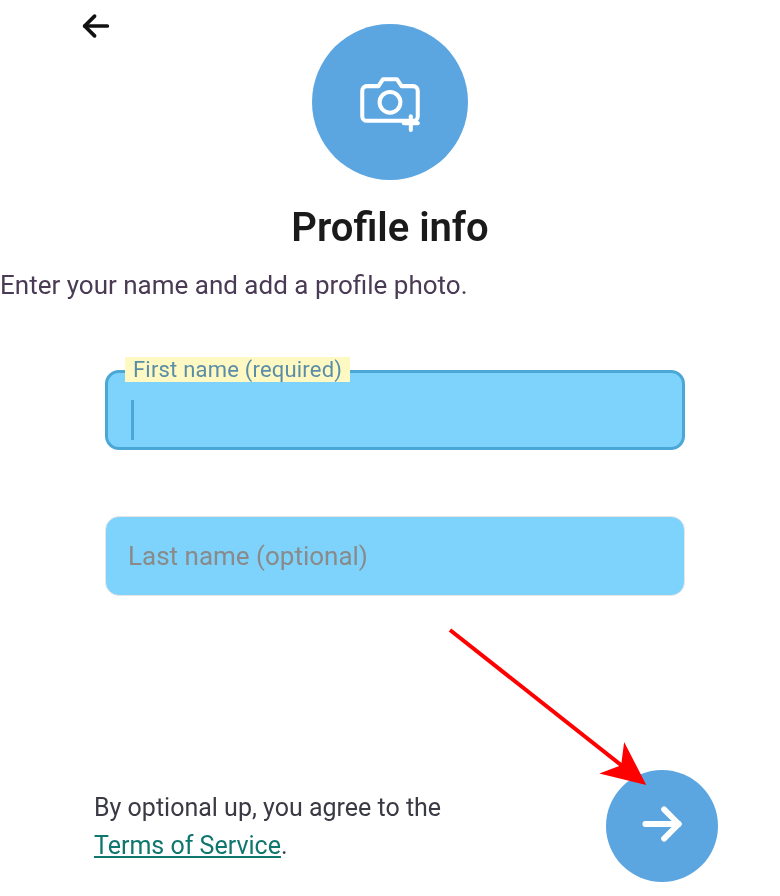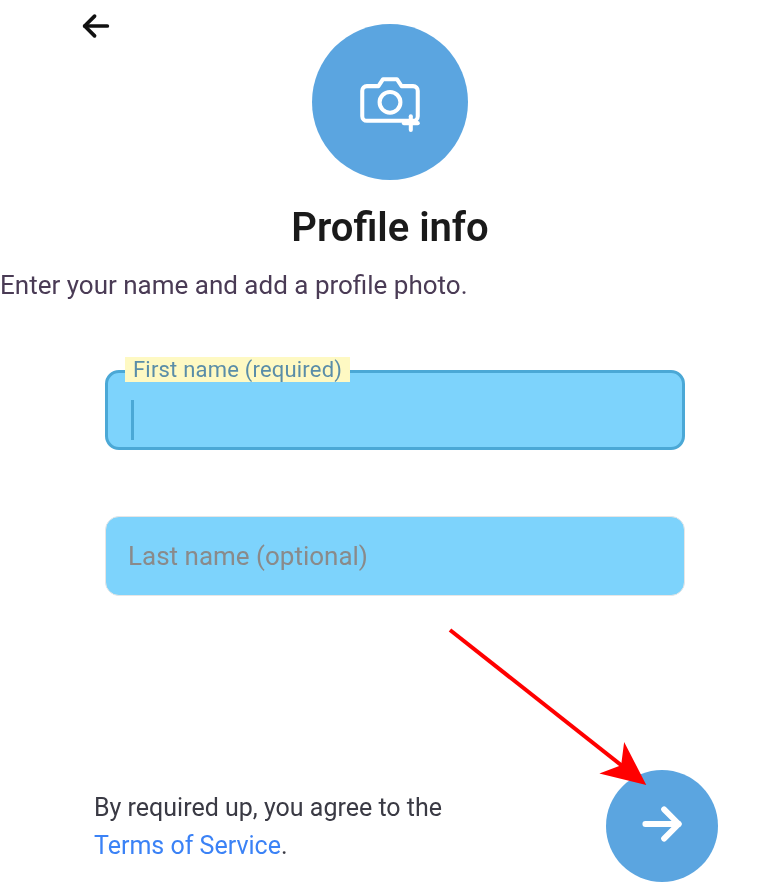--- a/index.html
+++ b/index.html
@@ -111,21 +111,21 @@
 
   .tos {
     position: absolute;
     left: 94px;
     bottom: 30px;
     font-size: 25px;
     line-height: 1.55;
     color: #3a3a44;
     max-width: 400px;
   }
-  .tos .link { color: #3b82f6; cursor: pointer; }
+  .tos .link { color: #0f766e; cursor: pointer; text-decoration: underline; }
 
   .fab {
     position: absolute;
     right: 62px;
     bottom: 14px;
     width: 112px;
     height: 112px;
     border-radius: 50%;
     background: #5ba5e0;
     display: flex;
@@ -175,21 +175,21 @@
   <span class="floating-label">First name (required)</span>
   <input class="field" type="text" value="" style="">
   <span class="caret"></span>
 </div>
 
 <div class="field-wrap field-last">
   <input class="field" type="text" placeholder="Last name (optional)" style="">
 </div>
 
 <div class="tos">
-  <span>By required up, you agree to the </span><span class="link">Terms of Service</span><span>.</span>
+  <span>By optional up, you agree to the </span><span class="link">Terms of Service</span><span>.</span>
 </div>
 
 <div class="fab">
   <span>
     <svg width="50" height="50" viewBox="0 0 24 24" fill="none" stroke="#ffffff" stroke-width="2.8" stroke-linecap="round" stroke-linejoin="round">
       <line x1="4" y1="12" x2="20" y2="12"></line>
       <polyline points="13 5 20 12 13 19"></polyline>
     </svg>
   </span>
 </div>

